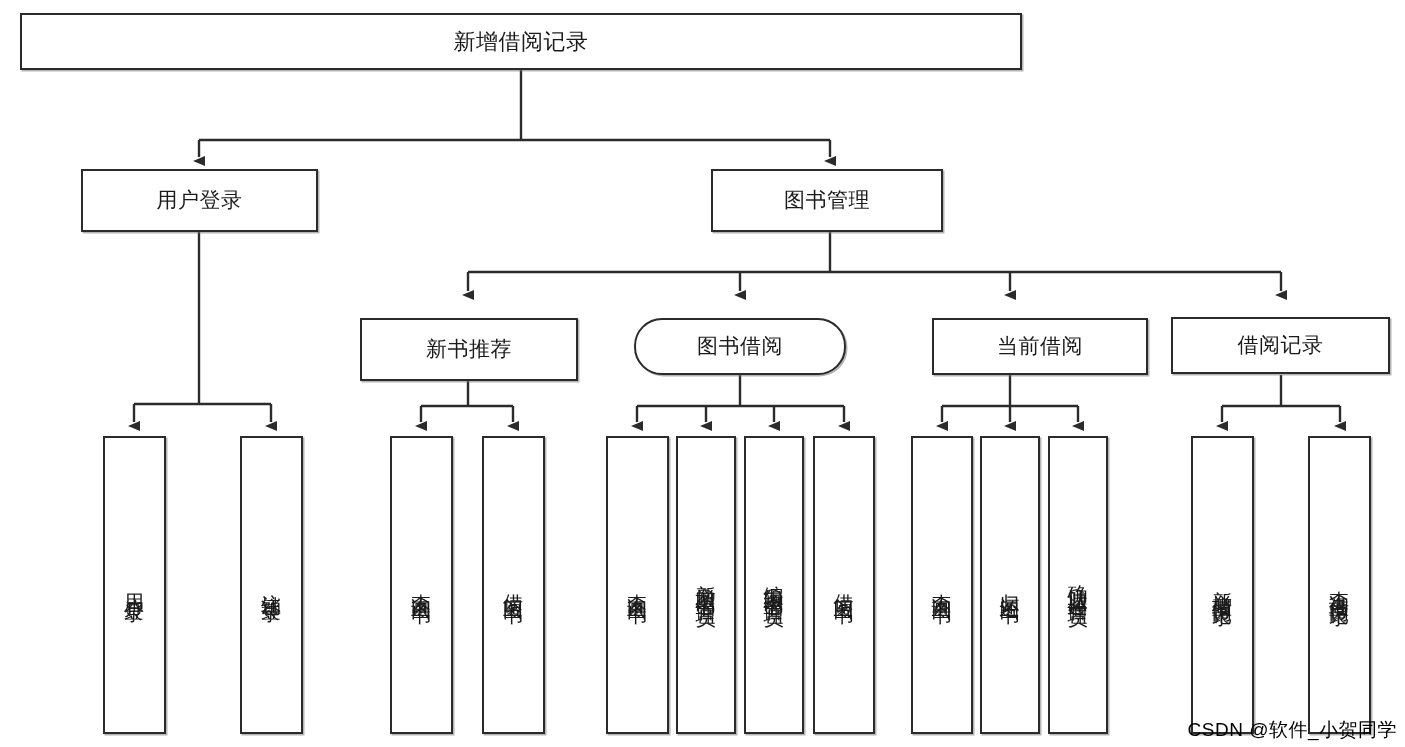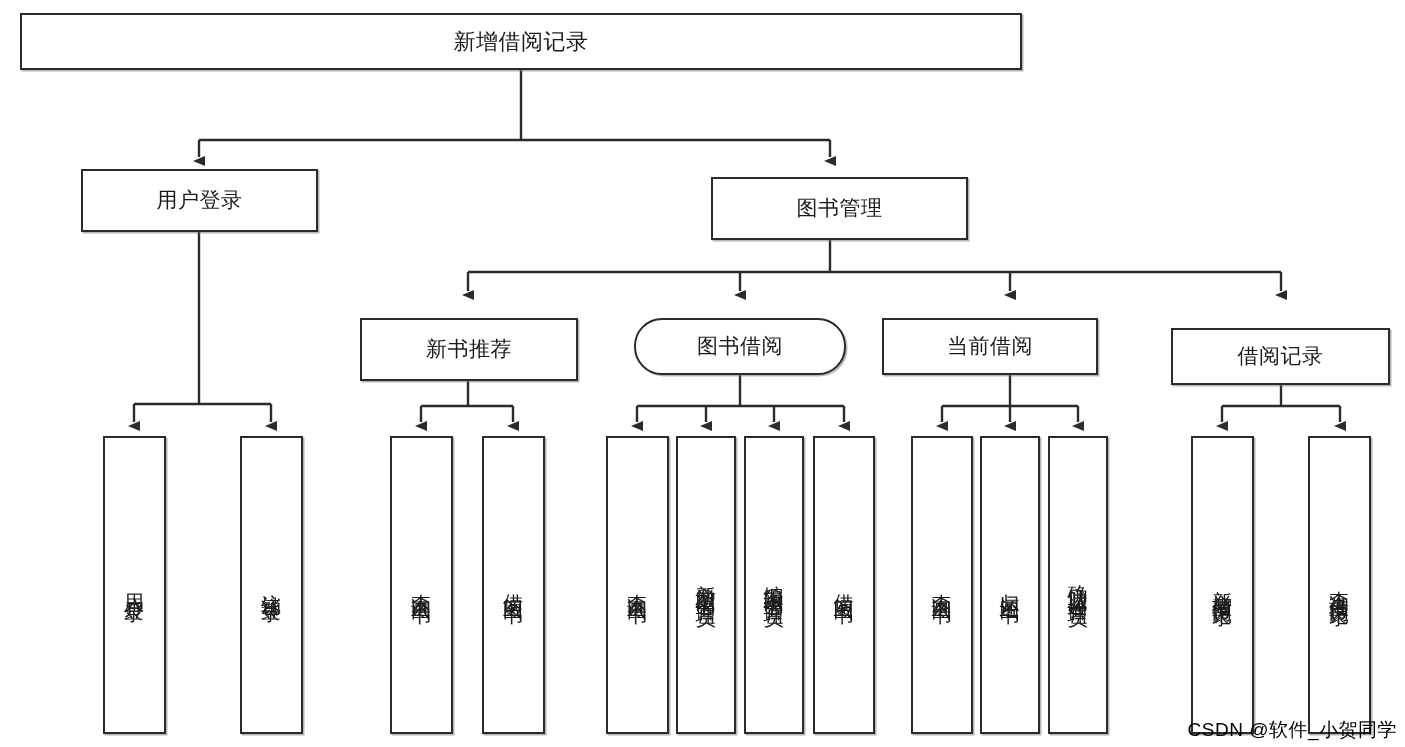--- a/index.html
+++ b/index.html
@@ -130,34 +130,34 @@
     </g>
   </svg>
 
   <div class="node horiz root" style="left:20px; top:13px; width:1002px; height:57px;">
     <span class="node-label">新增借阅记录</span>
   </div>
 
   <div class="node horiz" style="left:81px; top:169px; width:237px; height:63px;">
     <span class="node-label">用户登录</span>
   </div>
-  <div class="node horiz" style="left:711px; top:169px; width:257px; height:63px;margin-top:8px;">
+  <div class="node horiz" style="left:711px; top:169px; width:232px; height:63px;">
     <span class="node-label">图书管理</span>
   </div>
 
   <div class="node horiz" style="left:360px; top:318px; width:218px; height:63px;">
     <span class="node-label">新书推荐</span>
   </div>
   <div class="node horiz" style="left:634px; top:318px; width:212px; height:57px;border-radius:28px;">
     <span class="node-label">图书借阅</span>
   </div>
-  <div class="node horiz" style="left:882px; top:318px; width:216px; height:57px;">
+  <div class="node horiz" style="left:932px; top:318px; width:216px; height:57px;">
     <span class="node-label">当前借阅</span>
   </div>
-  <div class="node horiz" style="left:1171px; top:328px; width:219px; height:57px;">
+  <div class="node horiz" style="left:1171px; top:317px; width:219px; height:57px;">
     <span class="node-label">借阅记录</span>
   </div>
 
   <div class="node vert" style="left:103px; top:436px; width:63px; height:298px;">
     <span class="node-label">用户登录</span>
   </div>
   <div class="node vert" style="left:240px; top:436px; width:63px; height:298px;">
     <span class="node-label">注销登录</span>
   </div>
 

